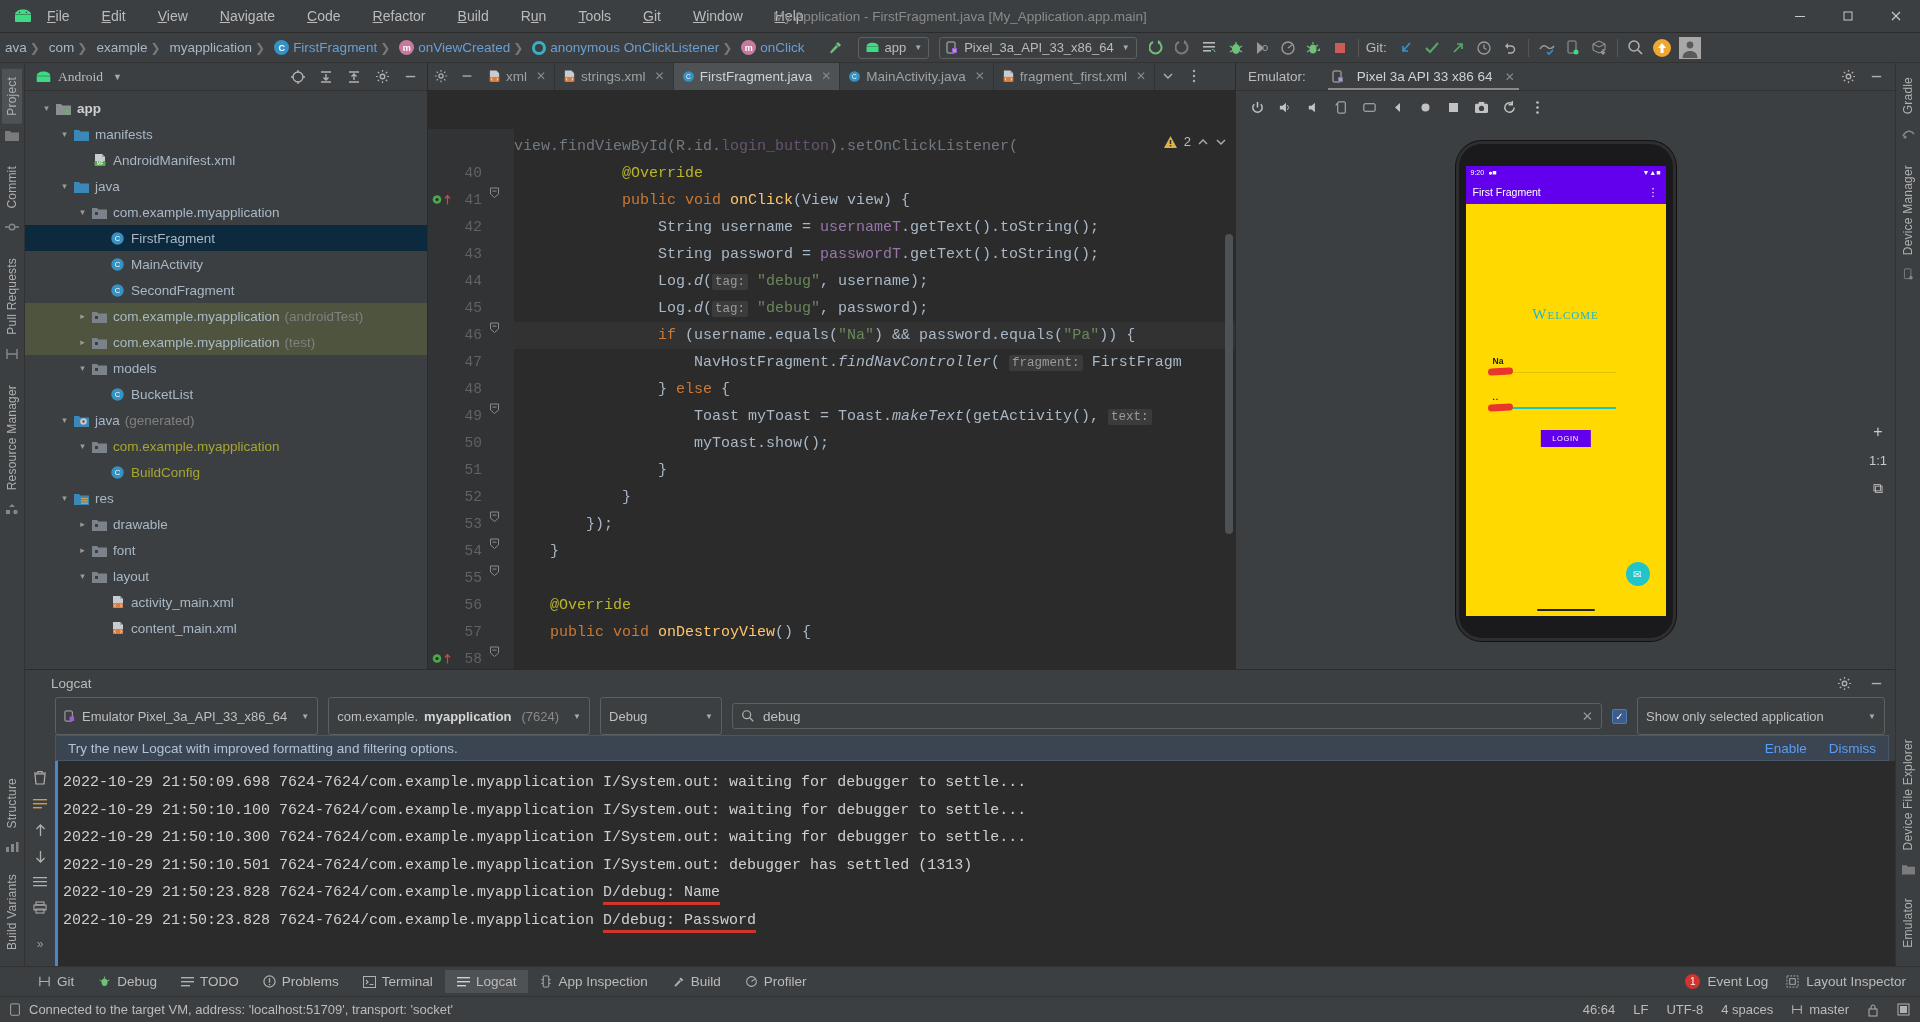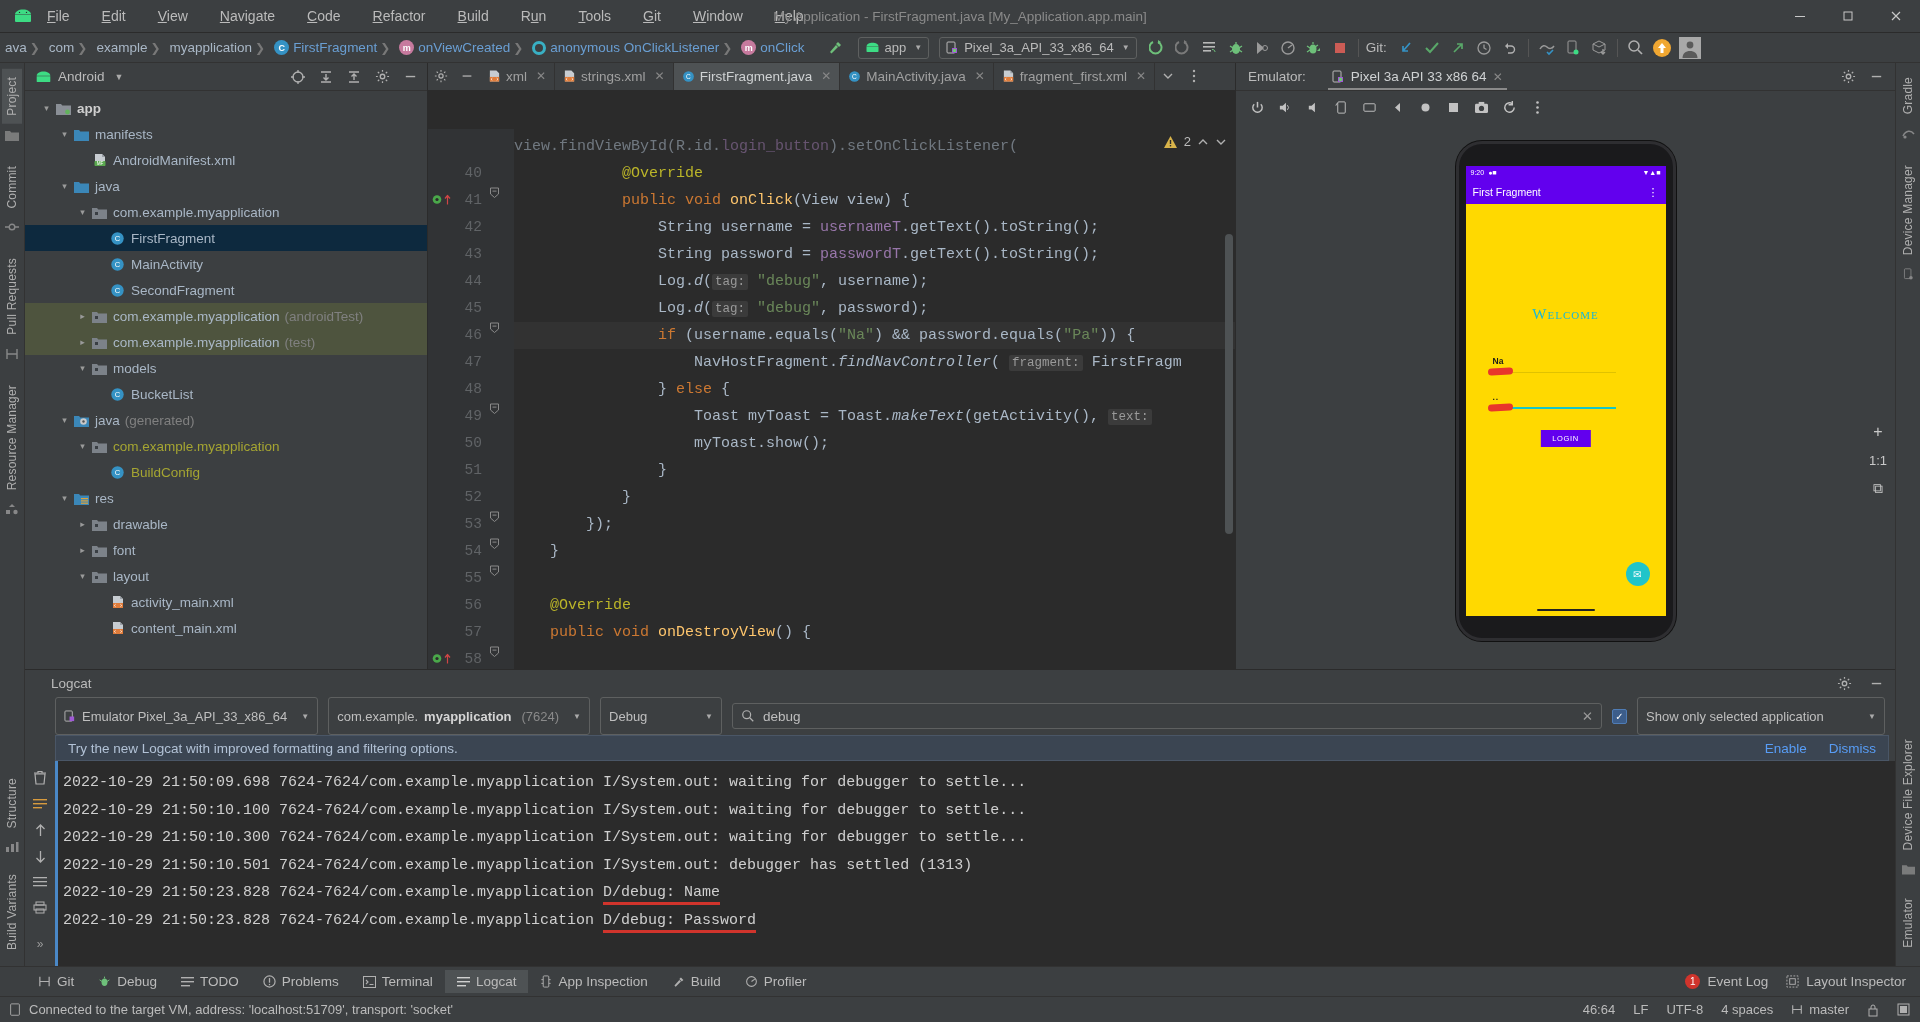--- a/index.html
+++ b/index.html
@@ -56,21 +56,21 @@
   .vtab.active { background:#4e5254; }
   .railicon { margin:5px 0; opacity:.8; }
 
   .center { flex:1 1 auto; display:flex; flex-direction:column; min-width:0; }
   .upper { display:flex; flex:1 1 auto; min-height:0; }
 
   
   .project { width:403px; background:#3c3f41; display:flex; flex-direction:column;
              border-right:1px solid #2b2b2b; }
   .proj-head { height:28px; display:flex; align-items:center; padding:0 4px 0 10px;
-               border-bottom:1px solid #323232; }
+               border-bottom:1px solid #323232;font-family:Liberation Serif, serif; }
   .proj-head .title { color:#bbb; font-size:13.5px; margin-left:6px; }
   .proj-head .caret { font-size:9px; color:#aaa; margin-left:10px; }
   .proj-head-icons { margin-left:auto; display:flex; align-items:center; gap:2px; }
   .tree { flex:1 1 auto; overflow:hidden; padding-top:4px; font-size:13.5px; }
   .row { height:26px; display:flex; align-items:center; white-space:nowrap; color:#a9b7c6; }
   .row.sel { background:#0d293e; }
   .row.hl  { background:#4e543e; }
   .row .arrow { width:15px; text-align:center; color:#9a9a9a; font-size:9px; }
   .row .ico { width:19px; display:inline-flex; align-items:center; justify-content:center; margin-right:4px; }
   .row .lbl { }
@@ -109,21 +109,21 @@
              gap:6px; padding:0 8px; color:#bbb; font-size:13px; background:#2b2b2b; z-index:5; }
   .vsb { position:absolute; right:0; top:0; bottom:0; width:12px; background:transparent; }
   .vsb .thumb { position:absolute; right:2px; width:8px; background:#4e5254; border-radius:4px; }
 
   
   .emu { width:660px; background:#3c3f41; display:flex; flex-direction:column;
          border-left:1px solid #2b2b2b; }
   .emu-head { height:28px; display:flex; align-items:center; border-bottom:1px solid #323232;
               padding-left:12px; }
   .emu-head .lbl { color:#bbb; font-size:13.5px; margin-right:18px; }
-  .emu-tab { display:flex; align-items:center; gap:6px; font-size:13.5px; color:#cfd2d3;
+  .emu-tab { display:flex; align-items:center; gap:12px; font-size:13.5px; color:#cfd2d3;
              padding:0 8px; height:100%; position:relative; }
   .emu-tab::after { content:''; position:absolute; left:4px; right:4px; bottom:0; height:2px; background:#8a8a8a; }
   .emu-head-icons { margin-left:auto; display:flex; align-items:center; gap:2px; padding-right:6px; }
   .emu-toolbar { height:32px; display:flex; align-items:center; gap:2px; padding-left:8px; }
   .etbtn { width:26px; height:24px; display:flex; align-items:center; justify-content:center; color:#c2c2c2; }
   .emu-stage { flex:1 1 auto; position:relative; display:flex; justify-content:center;
                padding-top:18px; }
   .phone { width:220px; height:500px; background:#1a1a1c; border-radius:26px;
            border:3px solid #2e2e31; box-shadow:0 0 0 1px #111; padding:22px 7px 22px 7px; }
   .screen { width:100%; height:100%; background:#ffd900; display:flex; flex-direction:column;

